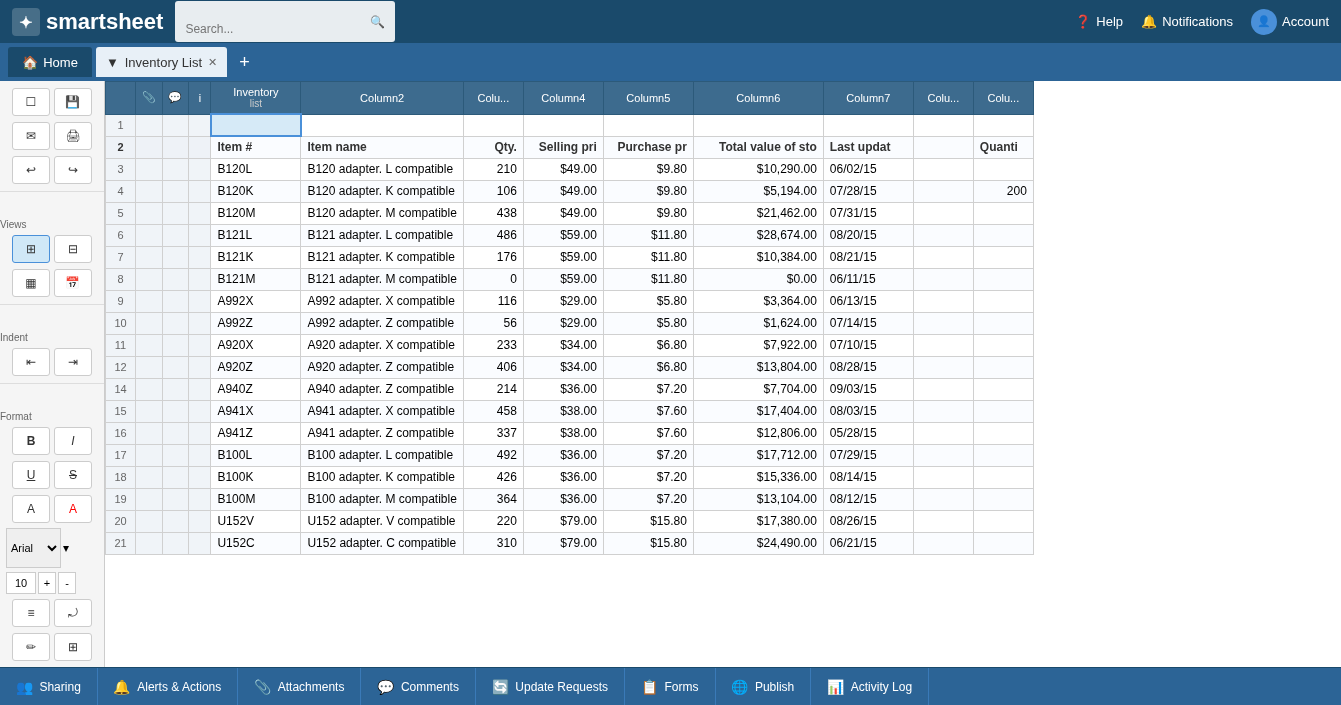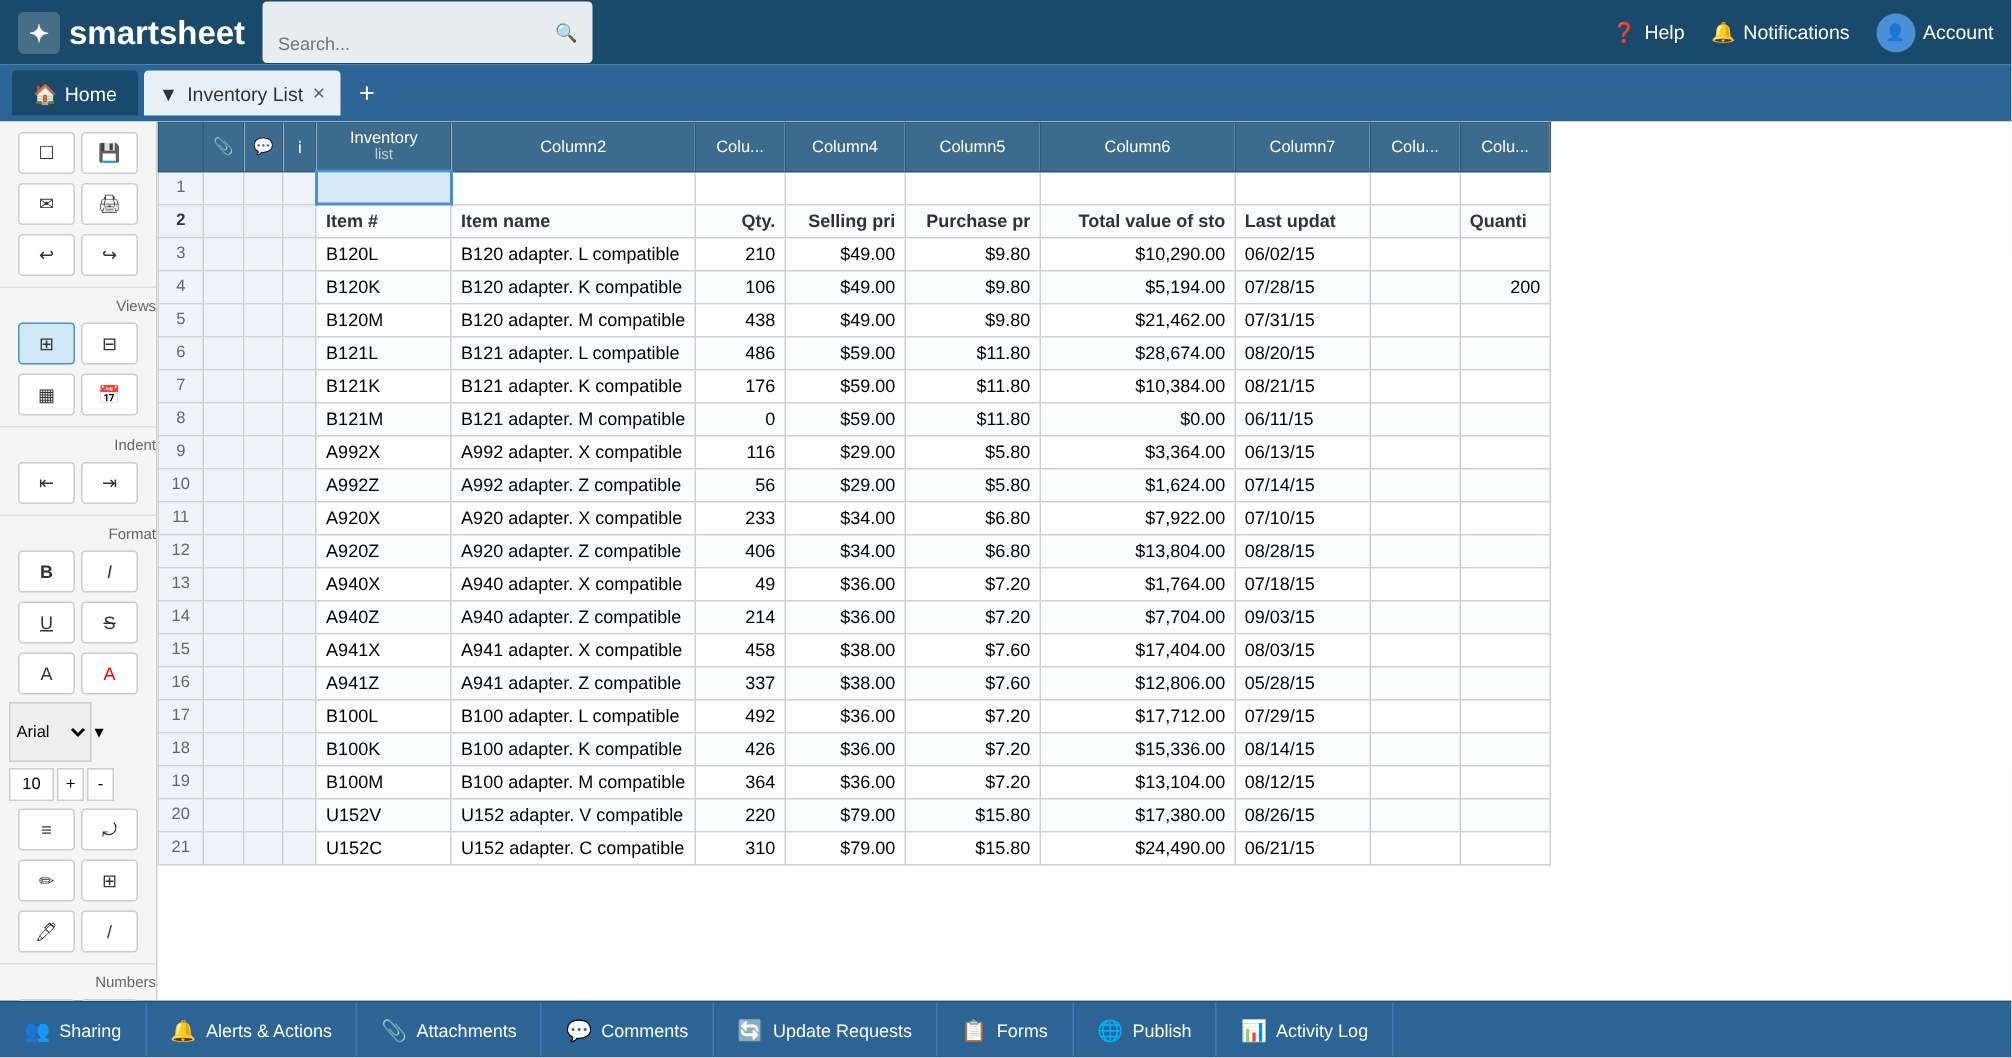--- a/index.html
+++ b/index.html
@@ -95,22 +95,23 @@
       flex-direction: column;
       overflow: hidden;
     }
     .toolbar-section {
       padding: 4px 0;
       border-bottom: 1px solid #ddd;
     }
     .toolbar-section-label {
       font-size: 10px;
       color: #666;
-      text-align: right;
+      text-align: left;
       padding: 3px 0 2px;
+      margin-top: 20px;
     }
     .toolbar-row {
       display: flex;
       justify-content: center;
       align-items: center;
       gap: 4px;
       padding: 3px 6px;
     }
     .tool-btn {
       width: 38px;
@@ -604,35 +605,20 @@
               <td>A920 adapter. Z compatible</td>
               <td class="num">406</td>
               <td class="num">$34.00</td>
               <td class="num">$6.80</td>
               <td class="num">$13,804.00</td>
               <td>08/28/15</td>
               <td></td>
               <td class="num"></td>
             </tr>
             <tr>
-              <td class="row-num">13</td>
-              <td class="icon-col"></td>
-              <td class="icon-col"></td>
-              <td class="icon-col"></td>
-              <td>A940X</td>
-              <td>A940 adapter. X compatible</td>
-              <td class="num">49</td>
-              <td class="num">$36.00</td>
-              <td class="num">$7.20</td>
-              <td class="num">$1,764.00</td>
-              <td>07/18/15</td>
-              <td></td>
-              <td class="num"></td>
-            </tr>
-            <tr>
               <td class="row-num">14</td>
               <td class="icon-col"></td>
               <td class="icon-col"></td>
               <td class="icon-col"></td>
               <td>A940Z</td>
               <td>A940 adapter. Z compatible</td>
               <td class="num">214</td>
               <td class="num">$36.00</td>
               <td class="num">$7.20</td>
               <td class="num">$7,704.00</td>

